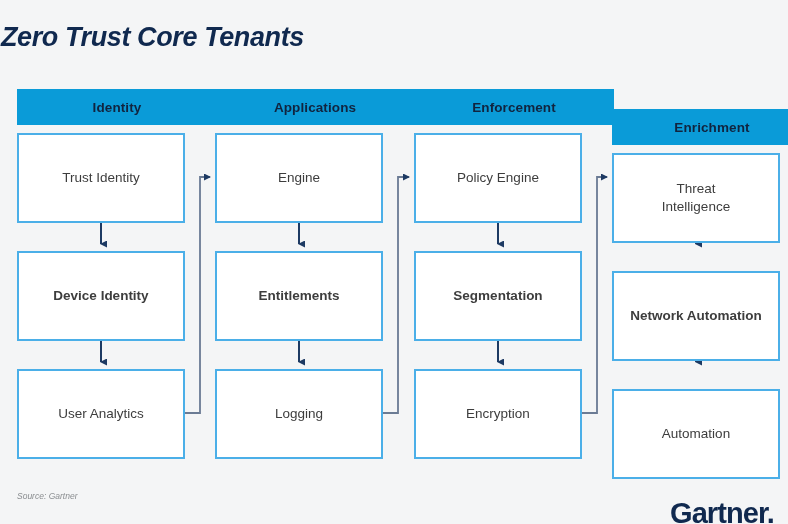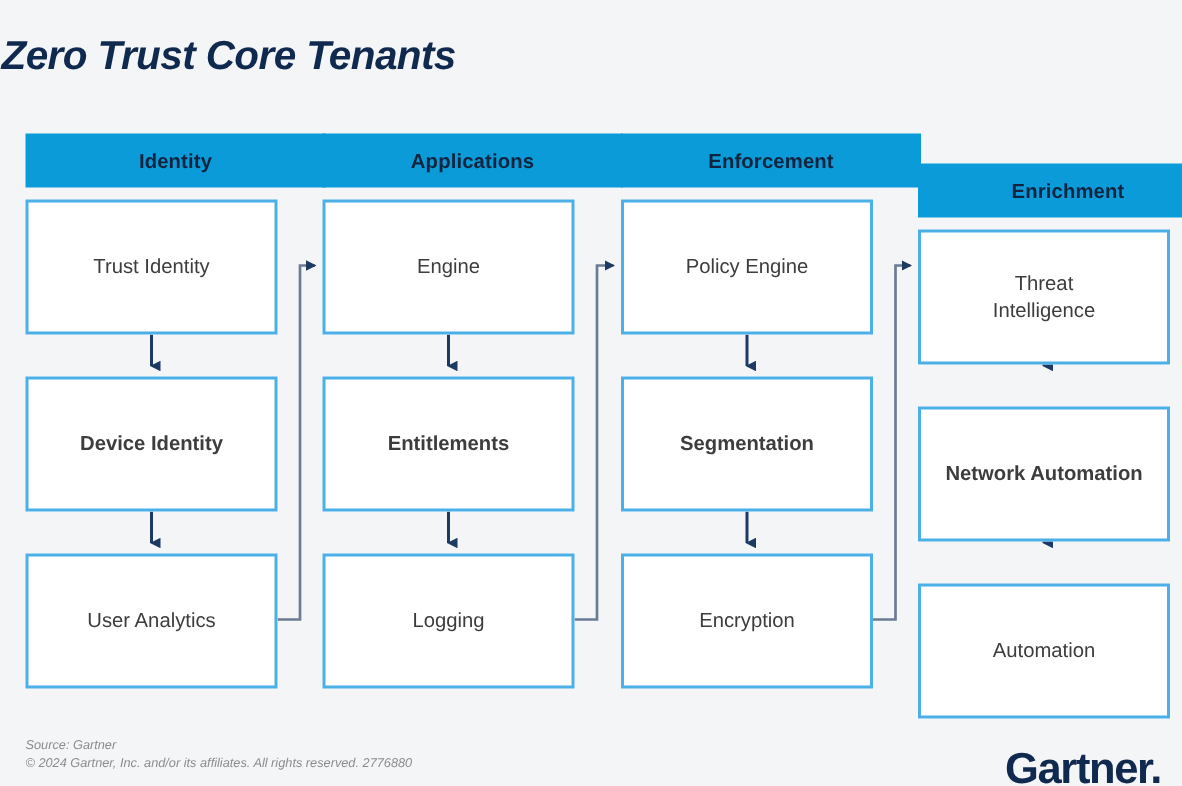--- a/index.html
+++ b/index.html
@@ -193,18 +193,17 @@
 
   <div class="column col-3">
     <div class="col-header">Enrichment</div>
     <div class="node-box node-0">Threat<br>Intelligence</div>
     <div class="node-box node-1">Network Automation</div>
     <div class="node-box node-2">Automation</div>
   </div>
 
   <div id="footer-text">
     <div>Source: Gartner</div>
-    <div>© 2024 Gartner, Inc. and/or its affiliates. All rights reserved. 2776880</div>
   </div>
 
   <div id="gartner-logo">Gartner.</div>
 
 </div>
 
 </body></html>

